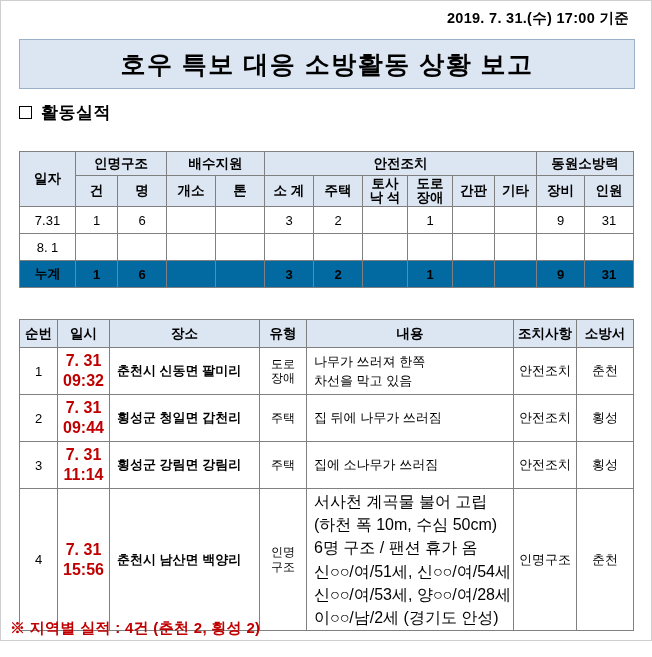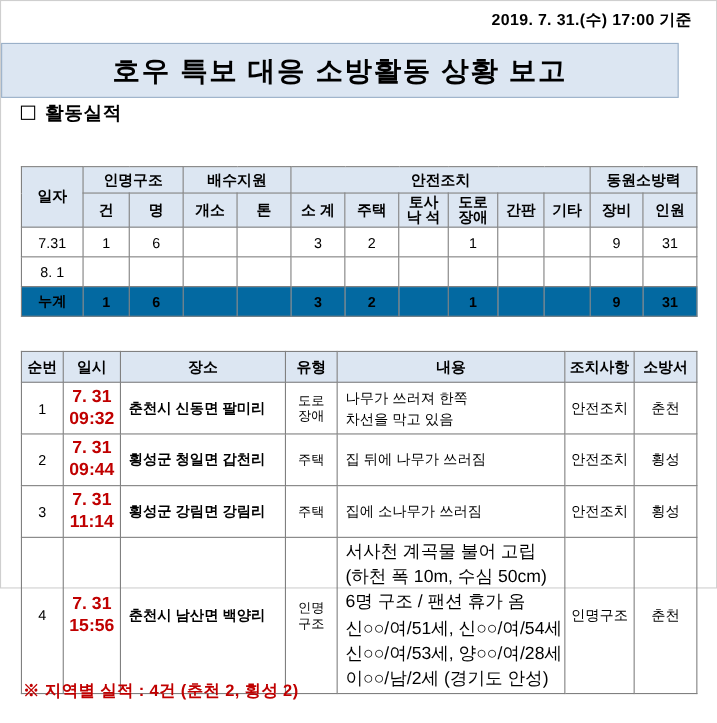--- a/index.html
+++ b/index.html
@@ -10,52 +10,52 @@
     width: 652px;
     height: 657px;
     background: #ffffff;
     font-family: "Liberation Sans", sans-serif;
     color: #000000;
     overflow: hidden;
   }
   .page {
     position: relative;
     width: 652px;
-    height: 535px;
+    height: 641px;
     box-sizing: border-box;
     border: 1px solid #cfcfcf;
   }
   .timestamp {
     position: absolute;
     top: 8px;
     right: 22px;
     font-size: 14.5px;
     font-weight: bold;
     letter-spacing: 0.3px;
   }
   .title-box {
     position: absolute;
     top: 38px;
-    left: 0;
+    left: 18px;
     width: 614px;
     height: 48px;
     background: #dce6f2;
     border: 1px solid #9ab0c8;
     display: flex;
     align-items: center;
     justify-content: center;
   }
   .title-box .title-text {
     font-size: 25px;
     font-weight: bold;
     letter-spacing: 1.5px;
   }
   .section-head {
     position: absolute;
-    top: 90px;
+    top: 100px;
     left: 18px;
     display: flex;
     align-items: center;
     font-size: 17px;
     font-weight: bold;
     text-align: center;
   }
   .section-head .sq {
     display: inline-block;
     width: 11px;
@@ -150,21 +150,21 @@
     line-height: 1.25;
     font-weight: bold;
   }
   .detail td.type {
     font-size: 12px;
     line-height: 1.2;
   }
 
   .footer-note {
     position: absolute;
-    left: 20px;
+    left: 9px;
     top: 618px;
     font-size: 15px;
     font-weight: bold;
     color: #c00000;
     letter-spacing: 0.3px;
     text-align: center;
   }
 </style>
 </head>
 <body>

